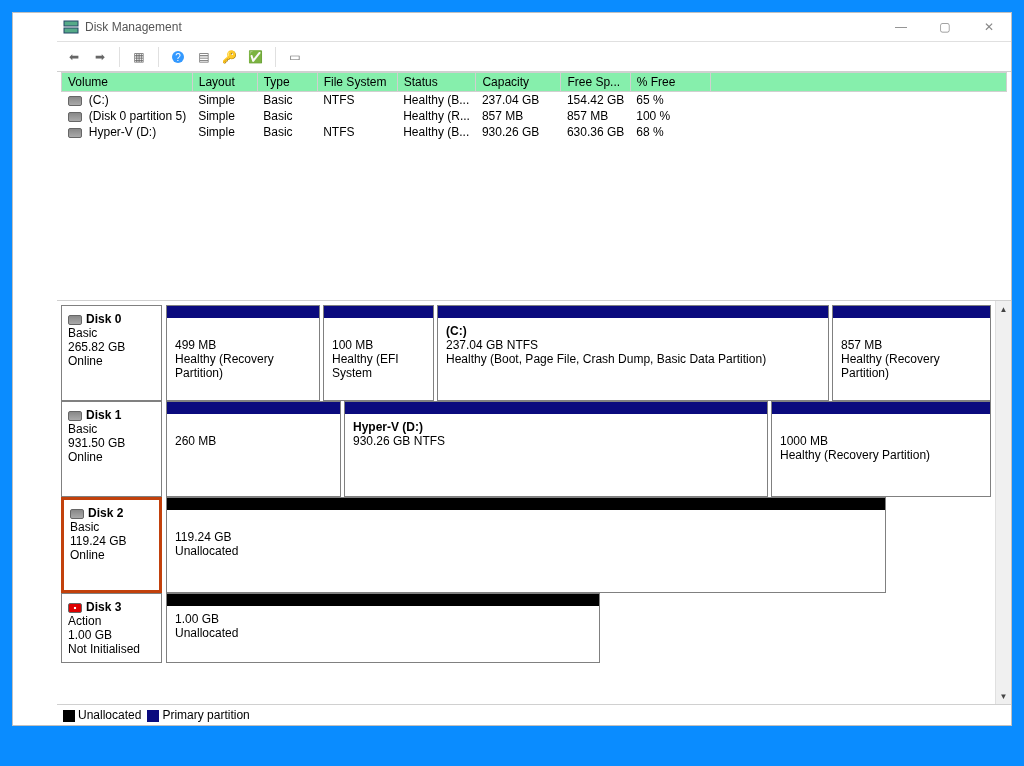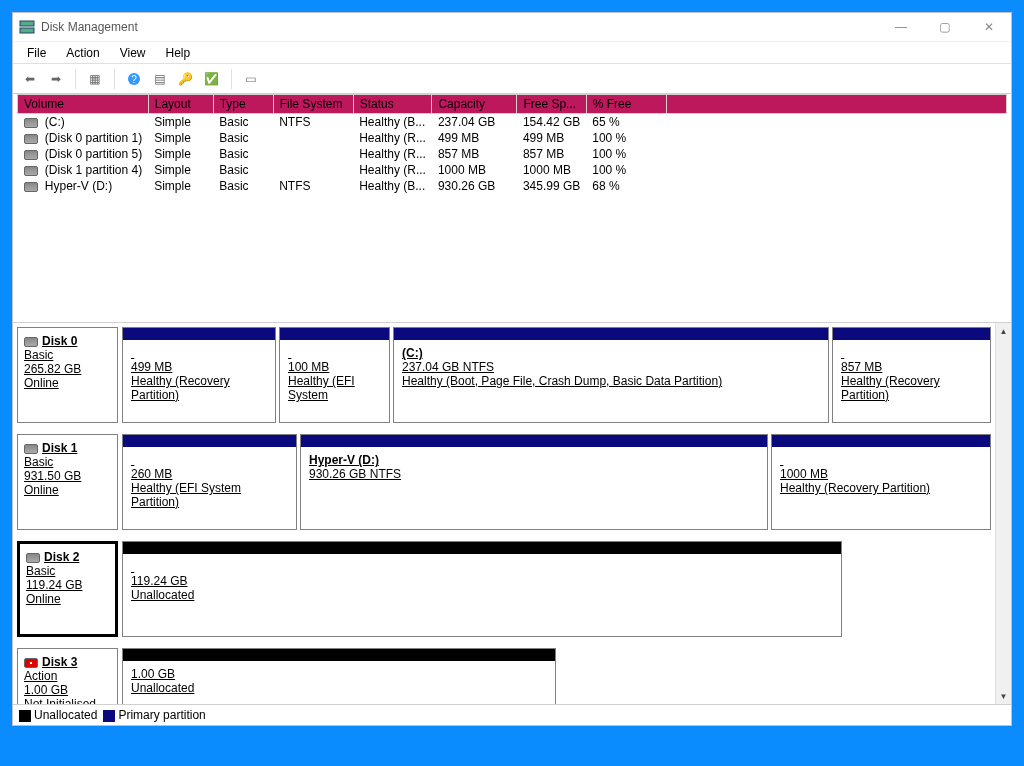--- a/index.html
+++ b/index.html
@@ -12,20 +12,21 @@
     overflow: hidden;
     padding: 12px 12px 40px 12px;
   }
   .window {
     width: 100%;
     height: 100%;
     background: #fff;
     border: 1px solid #c0c0c0;
     display: flex;
     flex-direction: column;
+    padding-left: 44px;
   }
   .titlebar {
     height: 28px;
     display: flex;
     align-items: center;
     background: #fff;
     color: #555;
     padding-left: 6px;
   }
   .titlebar .icon-app {
@@ -80,21 +81,21 @@
     padding: 0 4px;
   }
   table.volumes {
     width: 100%;
     border-collapse: collapse;
     font-size: 12px;
   }
   table.volumes th {
     text-align: left;
     font-weight: 400;
-    background: #be185d;
+    background: #86efac;
     border: 1px solid #d0d0d0;
     padding: 2px 6px;
     font-size: 12px;
   }
   table.volumes td {
     padding: 1px 6px;
     white-space: nowrap;
   }
   .vol-icon {
     display: inline-block;
@@ -124,35 +125,34 @@
     flex-direction: column;
   }
   .sb-btn {
     height: 16px;
     display: flex; align-items: center; justify-content: center;
     color: #444; font-size: 8px;
   }
   .sb-track { flex: 1; }
   .disk-row {
     display: flex;
-    margin-bottom: 11px;
+    margin-bottom: 0;
     min-height: 96px;
-    text-decoration: underline;
   }
   .disk-info {
     width: 101px;
     border: 1px solid #808080;
     padding: 6px;
     background: #fff;
     display: flex;
     flex-direction: column;
     font-size: 12px;
   }
   .disk-info.highlighted {
-    border: 3px solid #000000;
+    border: 3px solid #c2410c;
   }
   .disk-info .disk-name { font-weight: 700; }
   .disk-info .disk-icon {
     display: inline-block;
     width: 14px; height: 10px;
     background: linear-gradient(#888,#aaa);
     border: 1px solid #666;
     border-radius: 2px;
     margin-right: 4px;
     vertical-align: middle;
@@ -221,26 +221,20 @@
     </span>
     <span class="title-text">Disk Management</span>
     <span class="spacer"></span>
     <div class="win-btns">
       <div class="win-btn">—</div>
       <div class="win-btn">▢</div>
       <div class="win-btn">✕</div>
     </div>
   </div>
 
-  <div class="menubar">
-    <span>File</span>
-    <span>Action</span>
-    <span>View</span>
-    <span>Help</span>
-  </div>
 
   <div class="toolbar">
     <span class="tb-btn">⬅</span>
     <span class="tb-btn">➡</span>
     <span class="tb-sep"></span>
     <span class="tb-btn">▦</span>
     <span class="tb-sep"></span>
     <span class="tb-btn">
         <svg width="14" height="14">
           <circle cx="7" cy="7" r="6" fill="#39f"></circle>
@@ -276,60 +270,38 @@
               <td>Simple</td>
               <td>Basic</td>
               <td>NTFS</td>
               <td>Healthy (B...</td>
               <td>237.04 GB</td>
               <td>154.42 GB</td>
               <td>65 %</td>
               <td></td>
             </tr>
             <tr>
-              <td><span class="vol-icon"></span> (Disk 0 partition 1)</td>
-              <td>Simple</td>
-              <td>Basic</td>
-              <td></td>
-              <td>Healthy (R...</td>
-              <td>499 MB</td>
-              <td>499 MB</td>
-              <td>100 %</td>
-              <td></td>
-            </tr>
-            <tr>
               <td><span class="vol-icon"></span> (Disk 0 partition 5)</td>
               <td>Simple</td>
               <td>Basic</td>
               <td></td>
               <td>Healthy (R...</td>
               <td>857 MB</td>
               <td>857 MB</td>
               <td>100 %</td>
               <td></td>
             </tr>
             <tr>
-              <td><span class="vol-icon"></span> (Disk 1 partition 4)</td>
-              <td>Simple</td>
-              <td>Basic</td>
-              <td></td>
-              <td>Healthy (R...</td>
-              <td>1000 MB</td>
-              <td>1000 MB</td>
-              <td>100 %</td>
-              <td></td>
-            </tr>
-            <tr>
               <td><span class="vol-icon"></span> Hyper-V (D:)</td>
               <td>Simple</td>
               <td>Basic</td>
               <td>NTFS</td>
               <td>Healthy (B...</td>
               <td>930.26 GB</td>
-              <td>345.99 GB</td>
+              <td>630.36 GB</td>
               <td>68 %</td>
               <td></td>
             </tr>
           </tbody>
       </table>
     </div>
 
     <div class="lower">
       <div class="disk-pane">
 
@@ -385,21 +357,20 @@
             <div>931.50 GB</div>
             <div>Online</div>
           </div>
           <div class="disk-parts">
             <div class="parts-strip">
               <div class="part" style="flex:0 0 175px">
                   <div class="cap"></div>
                   <div class="body">
                     <div>&nbsp;</div>
                     <div>260 MB</div>
-                    <div>Healthy (EFI System Partition)</div>
                   </div>
                 </div>
               <div class="part" style="flex:1">
                   <div class="cap"></div>
                   <div class="body">
                     <div class="pt">Hyper-V  (D:)</div>
                     <div>930.26 GB NTFS</div>
                   </div>
                 </div>
               <div class="part" style="flex:0 0 220px">

